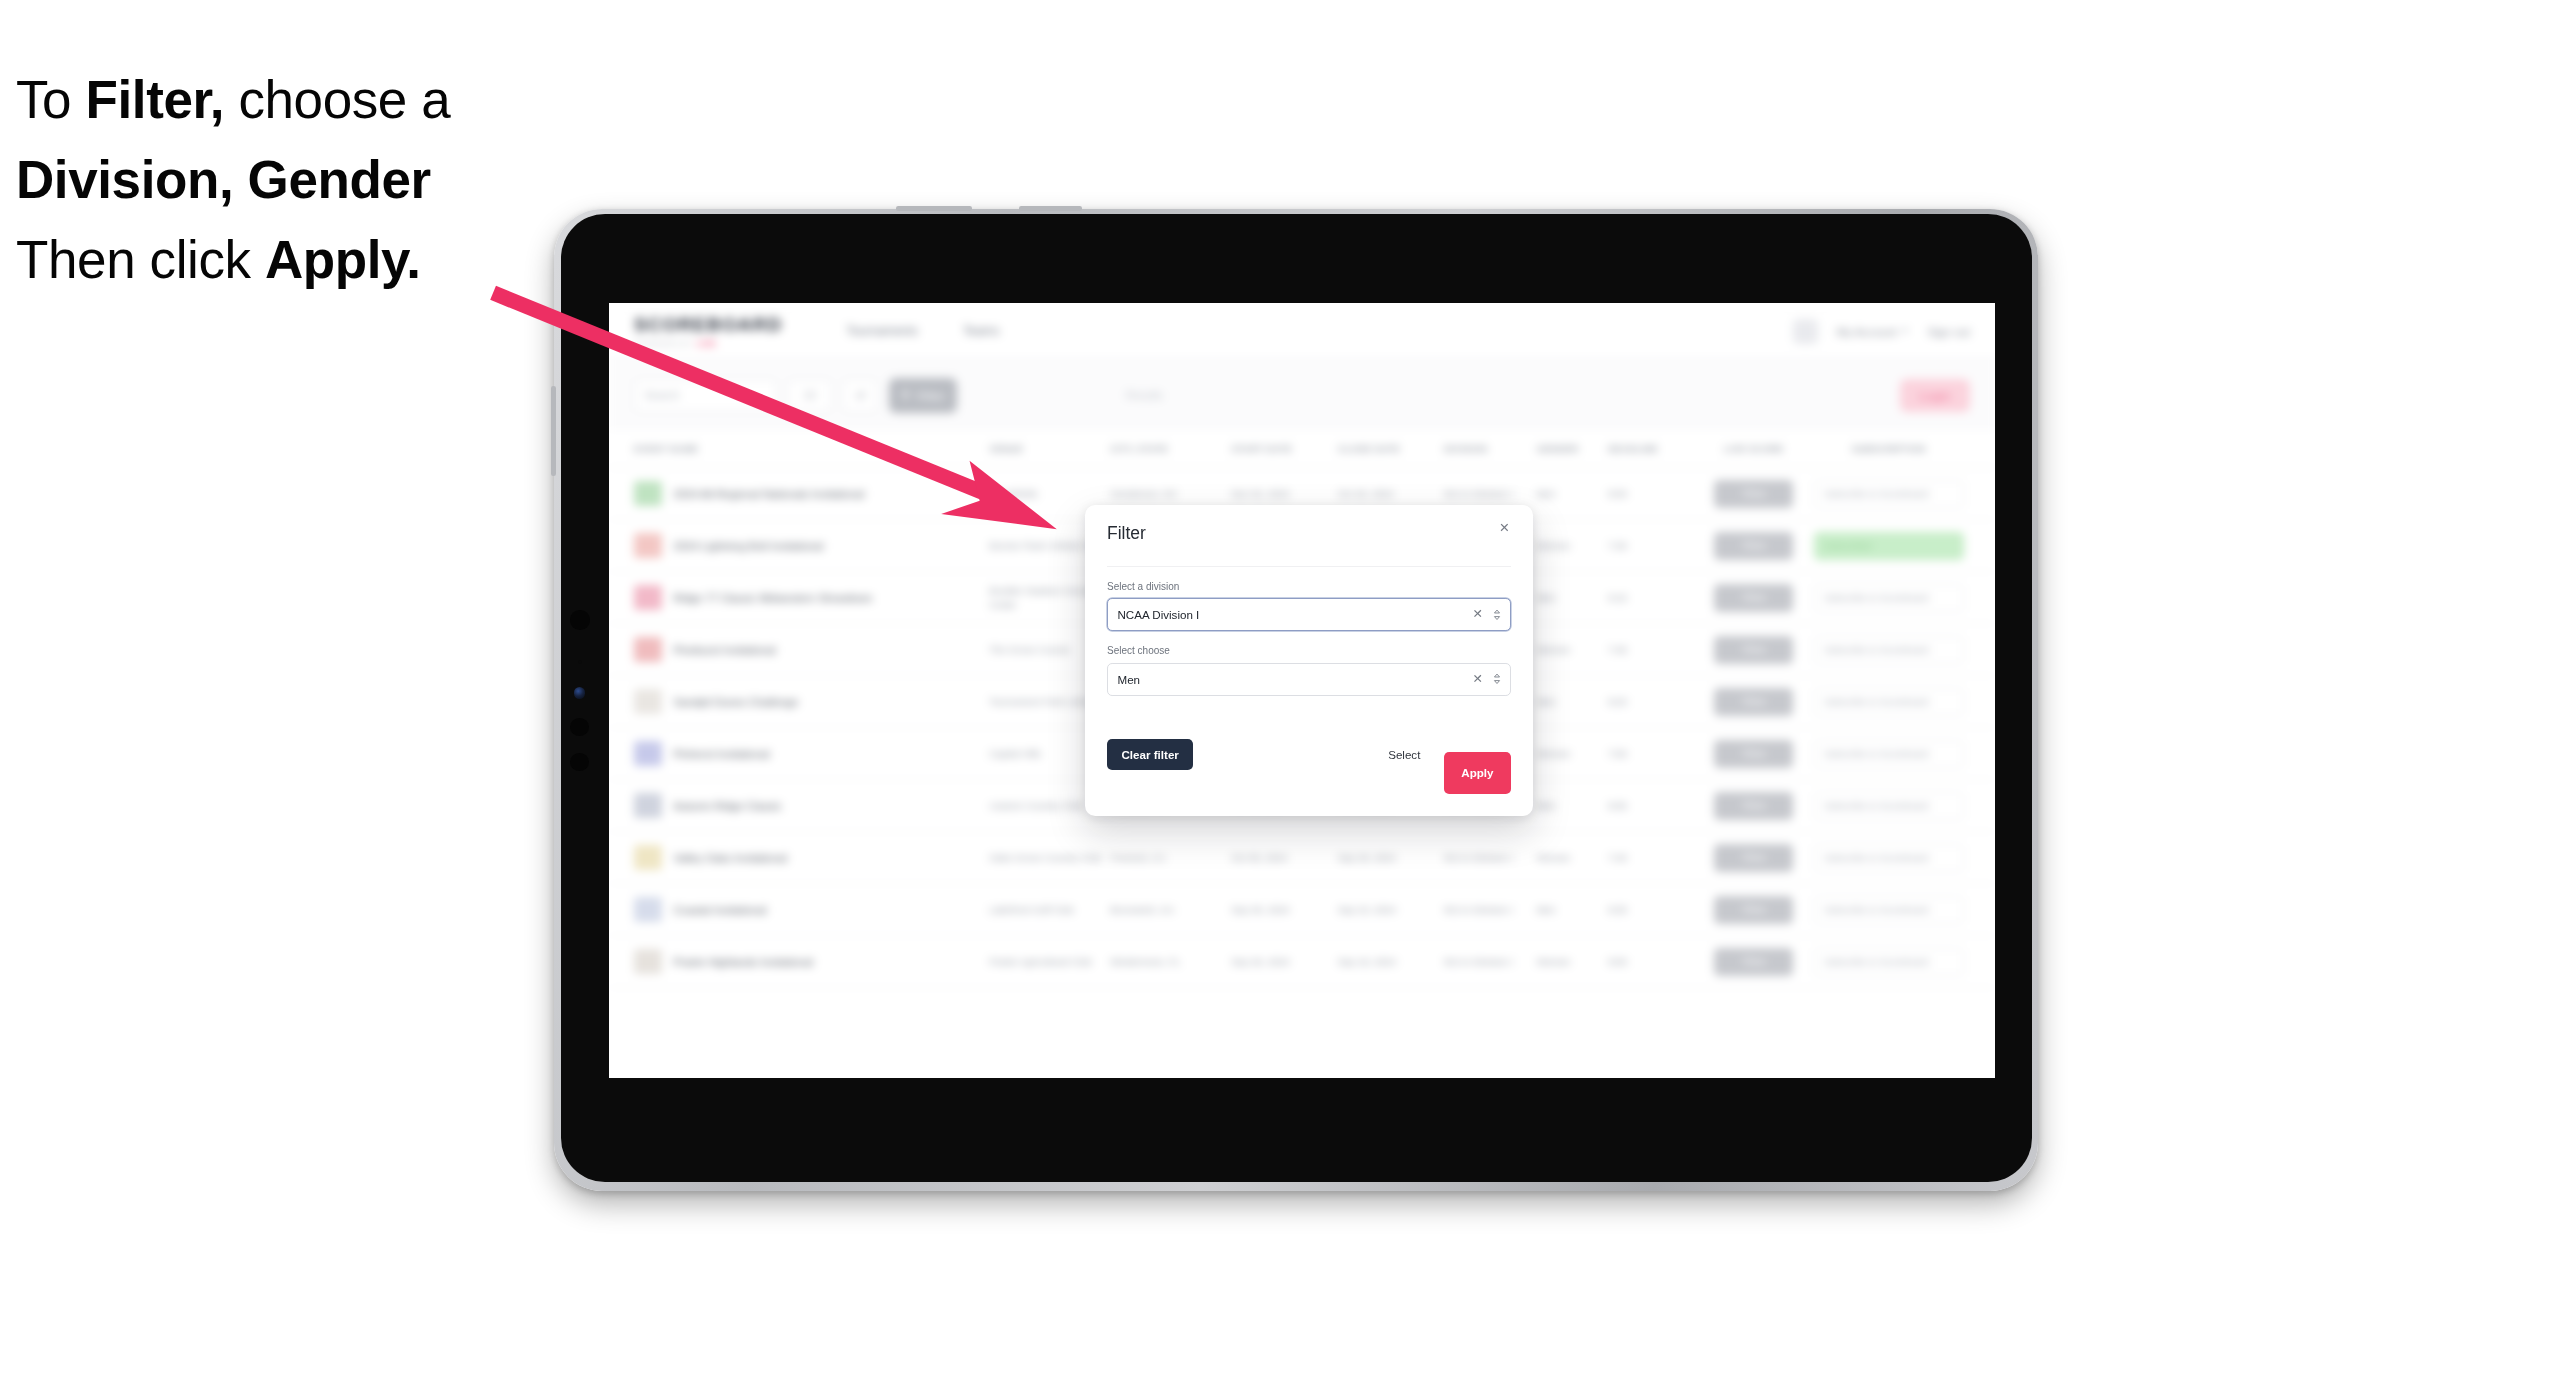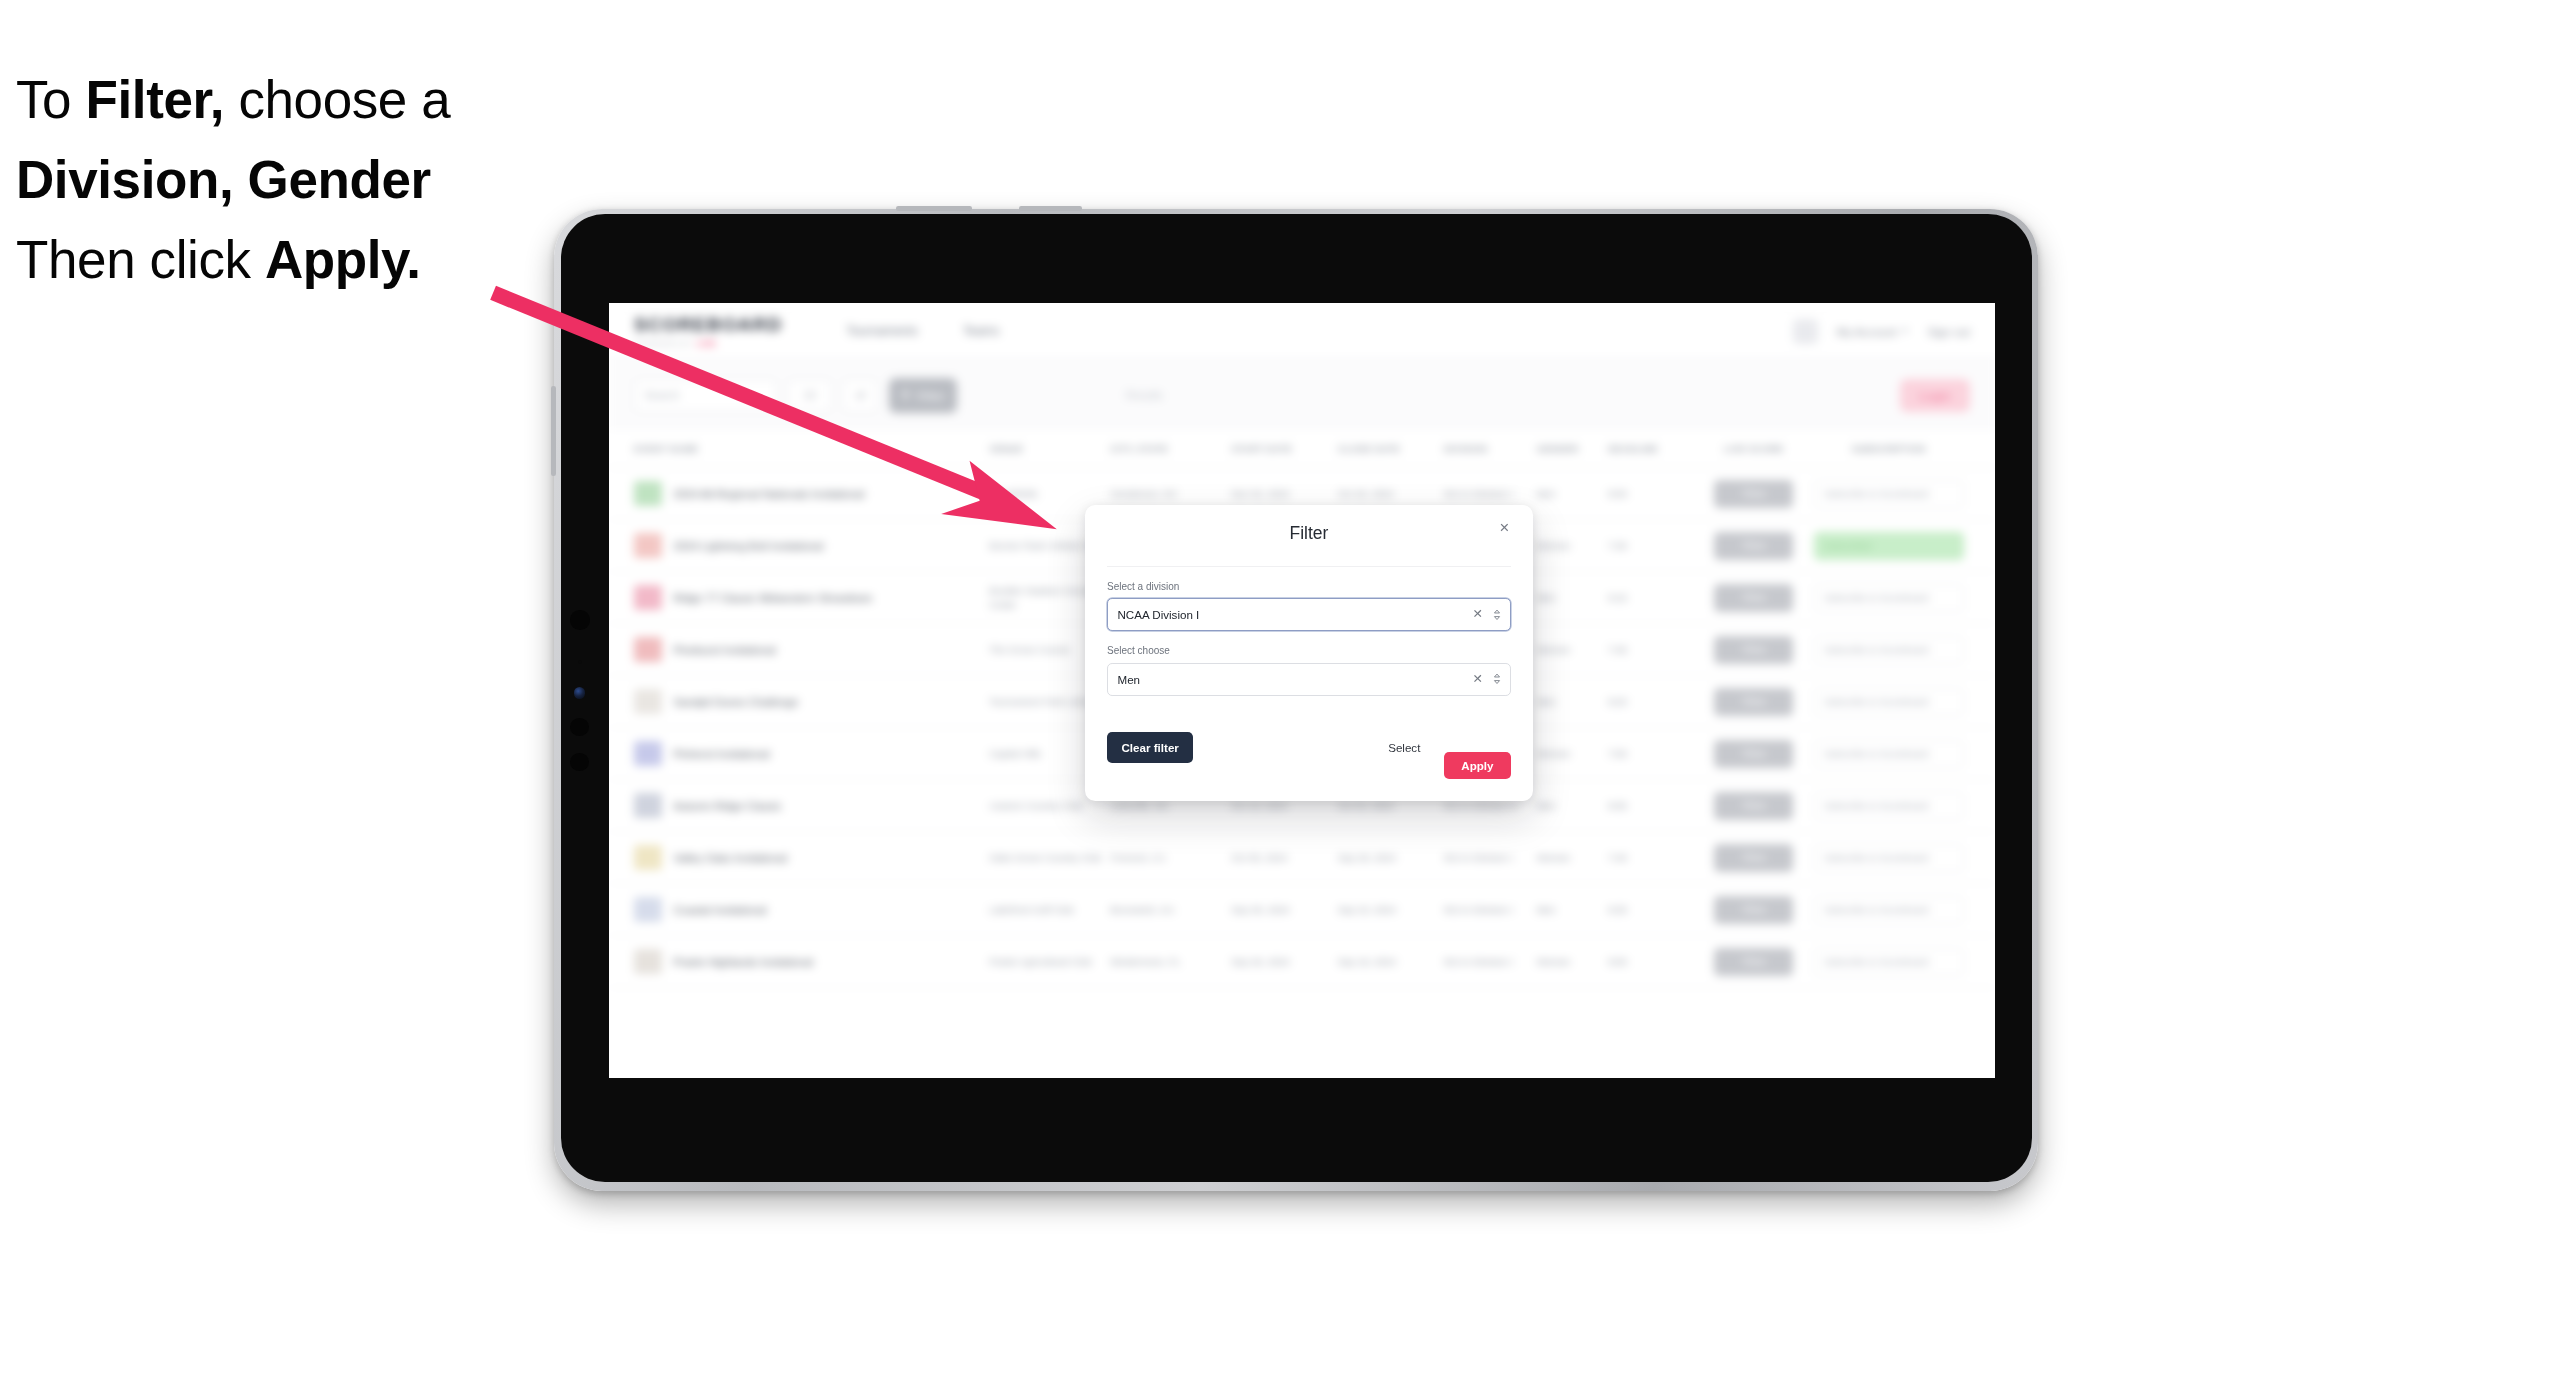--- a/index.html
+++ b/index.html
@@ -318,21 +318,20 @@
     width: 448px;
     background: #ffffff;
     border-radius: 10.2px;
     box-shadow: 0 16px 38px rgba(17,20,28,0.17), 0 2.9px 10.2px rgba(17,20,28,0.10);
     padding: 17.5px 22px 22px 22px;
   }
   .modal-head {
     position: relative;
     padding-bottom: 22px;
     border-bottom: 0.7px solid #f0f0f2;
-    text-align: center;
   }
   .modal-title {
     font-size: 17.5px;
     font-weight: 500;
     color: #262b33;
   }
   .modal-close {
     position: absolute;
     right: -4.4px;
     top: -5.1px;
@@ -402,21 +401,21 @@
     margin-left: auto;
     margin-right: 19px;
     height: 31px;
     padding: 0 4.4px;
   }
   .btn-apply {
     background: #ef3a5f;
     color: #ffffff;
     font-size: 11.6px;
     font-weight: 600;
-    height: 27px;
+    height: 42px;
     padding: 0 17.5px;
     margin-top: 36px;
   }
 
   
   #arrow {
     position: absolute;
     left: 480px;
     top: 284px;
     width: 611px;

